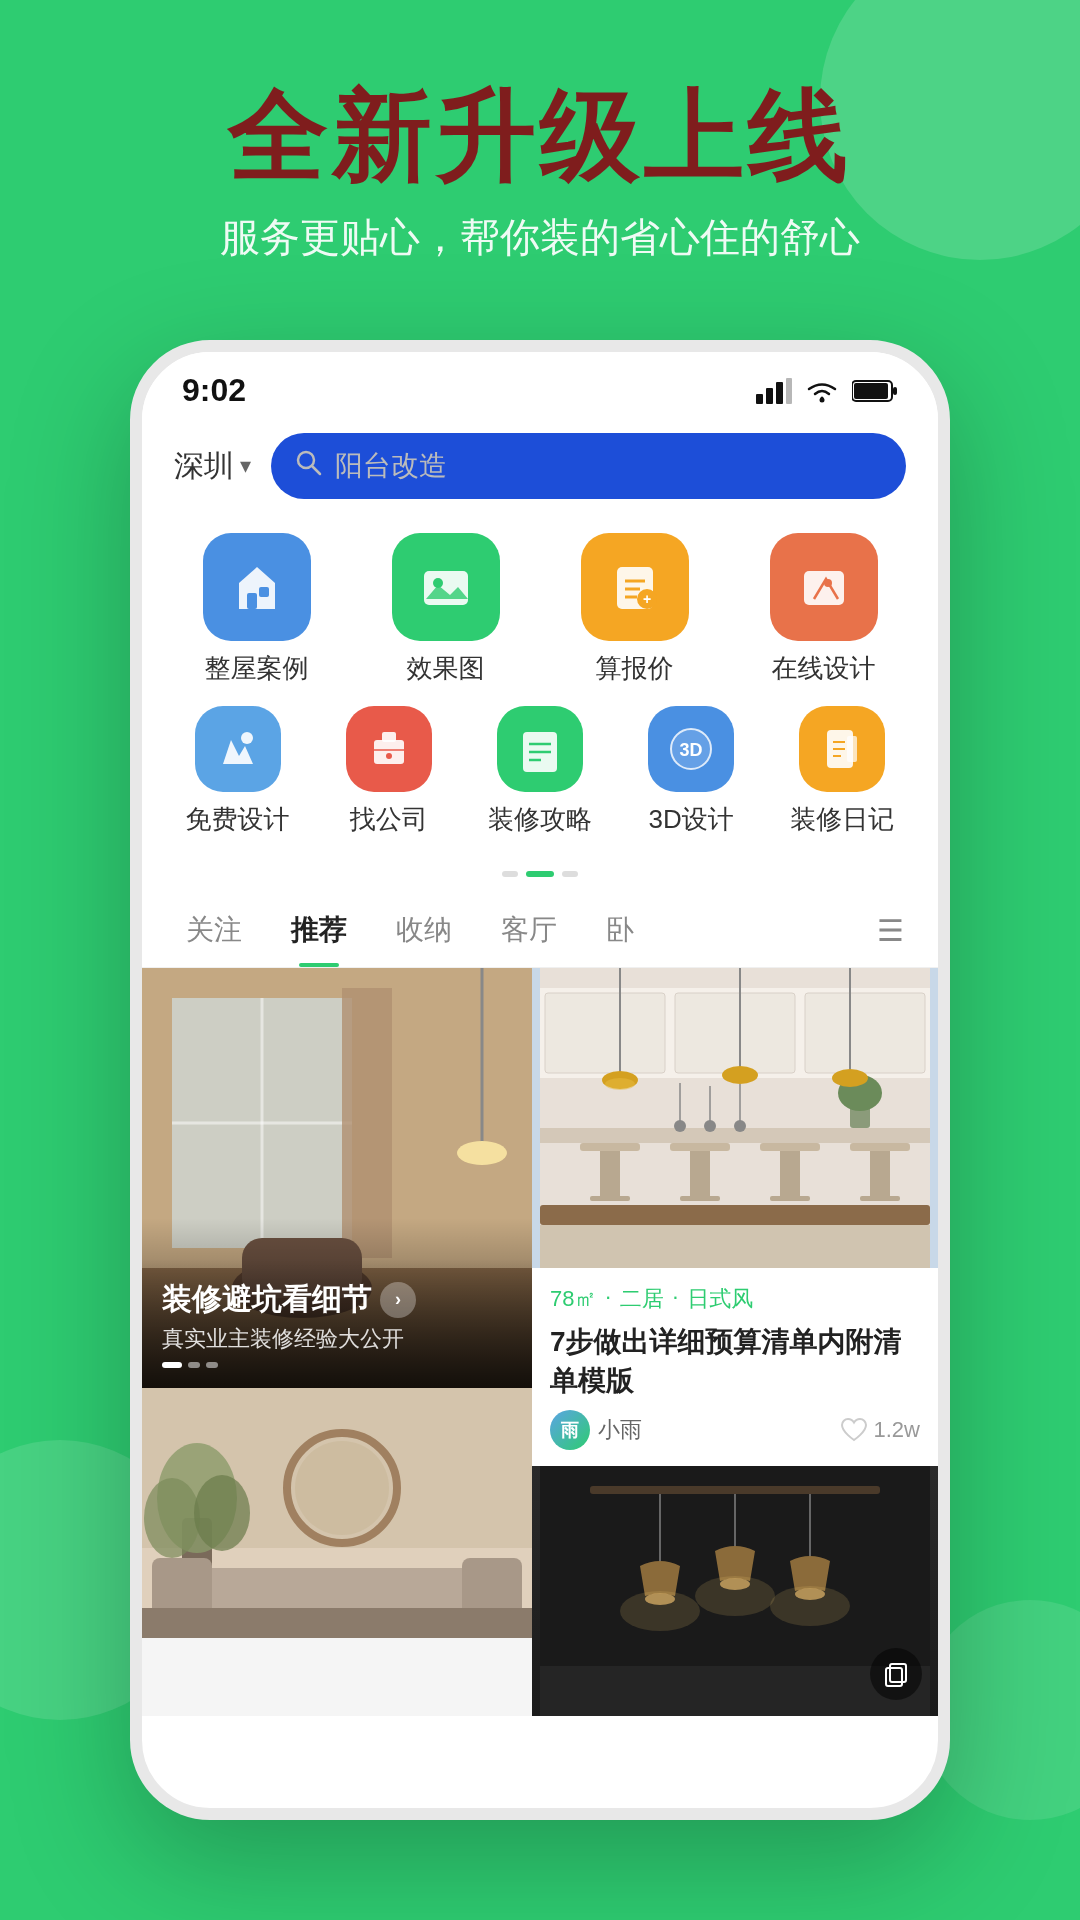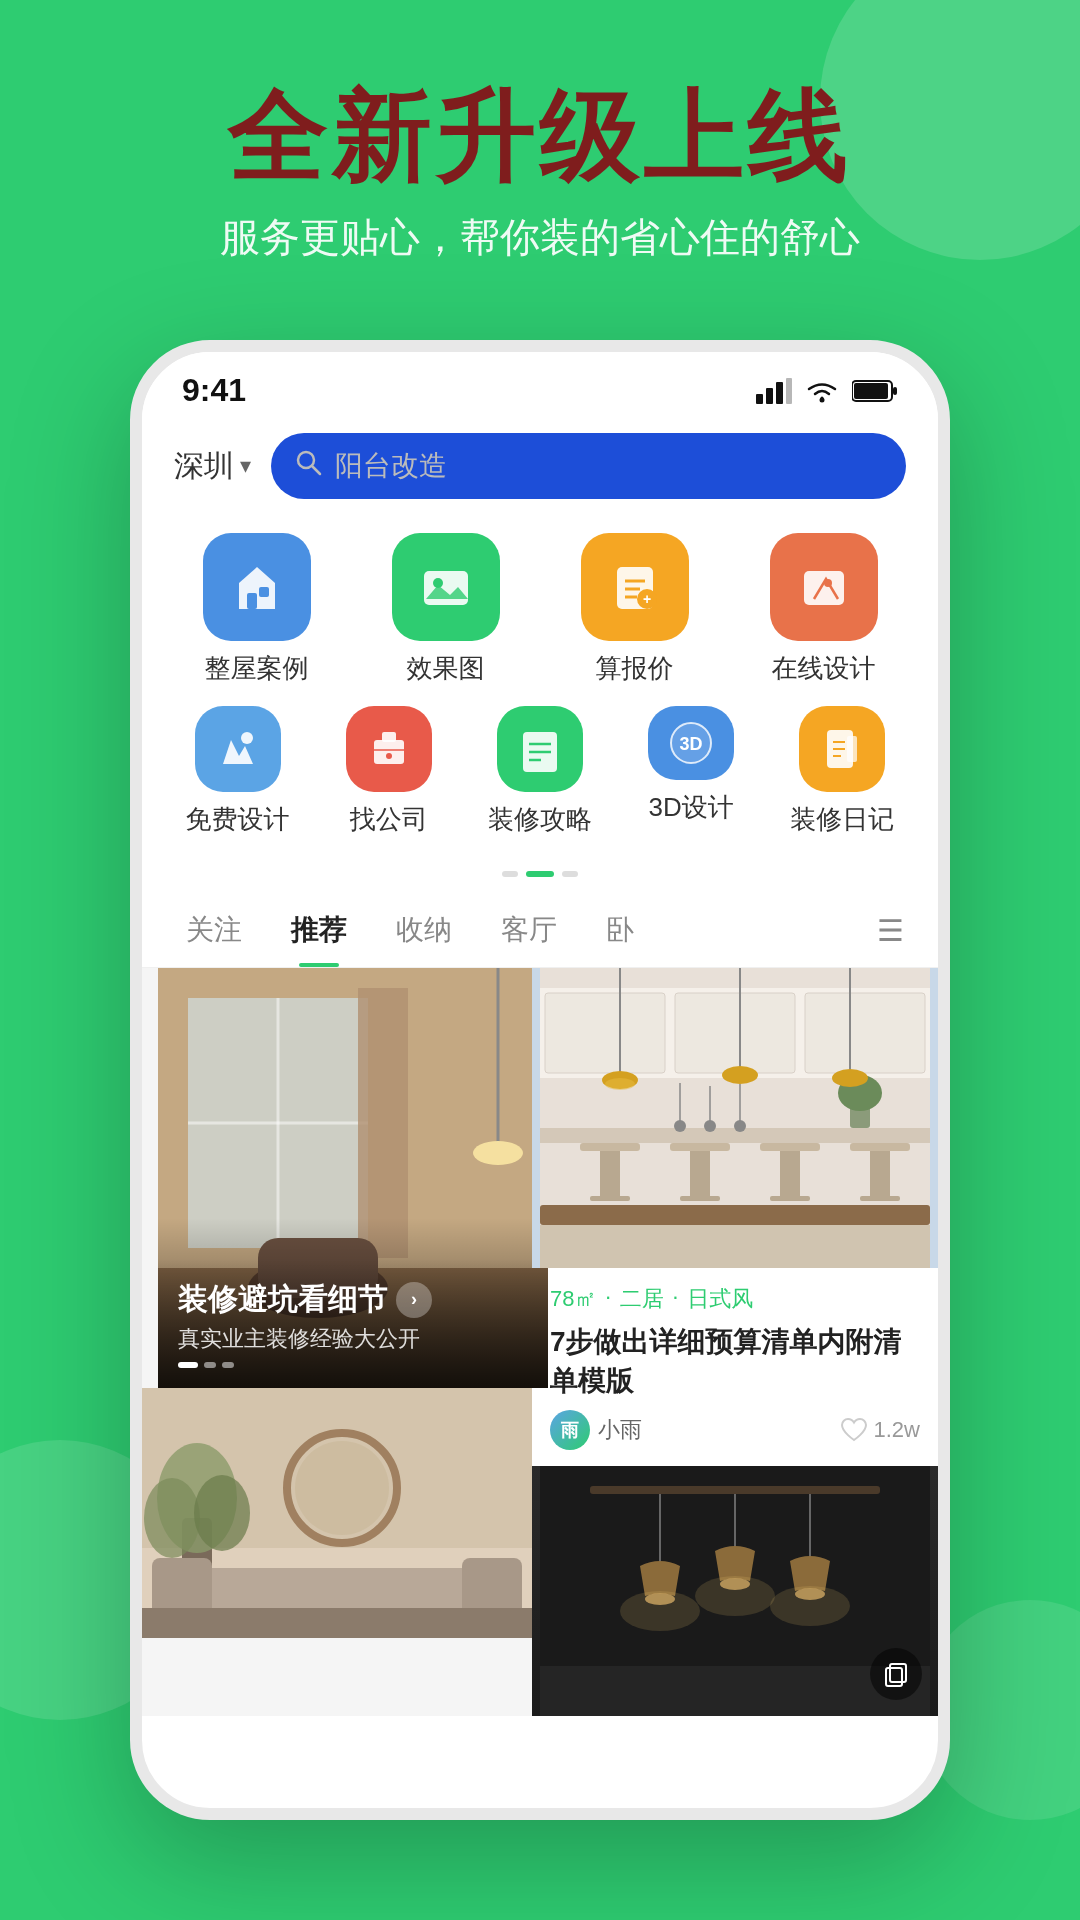--- a/index.html
+++ b/index.html
@@ -254,21 +254,20 @@
       flex: 1;
     }
 
     
     .card-featured {
       width: 390px;
       height: 420px;
       position: relative;
       overflow: hidden;
       background: #8B7355;
-      margin-left: 16px;
     }
     
     .room-scene {
       position: absolute;
       inset: 0;
       background: linear-gradient(180deg, #D4C4A8 0%, #C8B896 40%, #8B7355 100%);
     }
     .room-scene::before {
       content: '';
       position: absolute;
@@ -439,21 +438,21 @@
 
 <div class="hero-section">
   <div class="hero-title">全新升级上线</div>
   <div class="hero-subtitle">服务更贴心，帮你装的省心住的舒心</div>
 </div>
 
 <div class="phone-wrapper">
   <div class="phone-frame">
 
     <div class="status-bar">
-      <span class="status-time">9:41</span>
+      <span class="status-time">9:02</span>
       <div class="status-icons">
 
         <svg width="36" height="26" viewBox="0 0 36 26">
           <rect x="0" y="16" width="7" height="10" rx="1" fill="#111"></rect>
           <rect x="10" y="10" width="7" height="16" rx="1" fill="#111"></rect>
           <rect x="20" y="4" width="7" height="22" rx="1" fill="#111"></rect>
           <rect x="30" y="0" width="6" height="26" rx="1" fill="#111" opacity="0.3"></rect>
         </svg>
 
         <svg width="36" height="26" viewBox="0 0 36 26">
@@ -569,21 +568,21 @@
               <rect x="8" y="8" width="34" height="40" rx="4" fill="rgba(255,255,255,0.9)"></rect>
               <line x1="14" y1="20" x2="36" y2="20" stroke="#2ECC71" stroke-width="2.5"></line>
               <line x1="14" y1="28" x2="36" y2="28" stroke="#2ECC71" stroke-width="2.5"></line>
               <line x1="14" y1="36" x2="26" y2="36" stroke="#2ECC71" stroke-width="2.5"></line>
             </svg>
           </div>
           <span class="category-label">装修攻略</span>
         </div>
 
         <div class="category-item">
-          <div class="category-icon-wrap icon-3d" style="width:86px;height:74px;text-align:center;">
+          <div class="category-icon-wrap icon-3d" style="width:86px;height:86px;text-align:center;">
             <svg width="50" height="50" viewBox="0 0 50 50">
               <circle cx="25" cy="25" r="20" fill="rgba(255,255,255,0.15)" stroke="rgba(255,255,255,0.8)" stroke-width="2"></circle>
               <text x="25" y="32" text-anchor="middle" font-size="18" fill="white" font-weight="bold">3D</text>
             </svg>
           </div>
           <span class="category-label">3D设计</span>
         </div>
 
         <div class="category-item">
           <div class="category-icon-wrap icon-yellow" style="width:86px;height:86px;">

